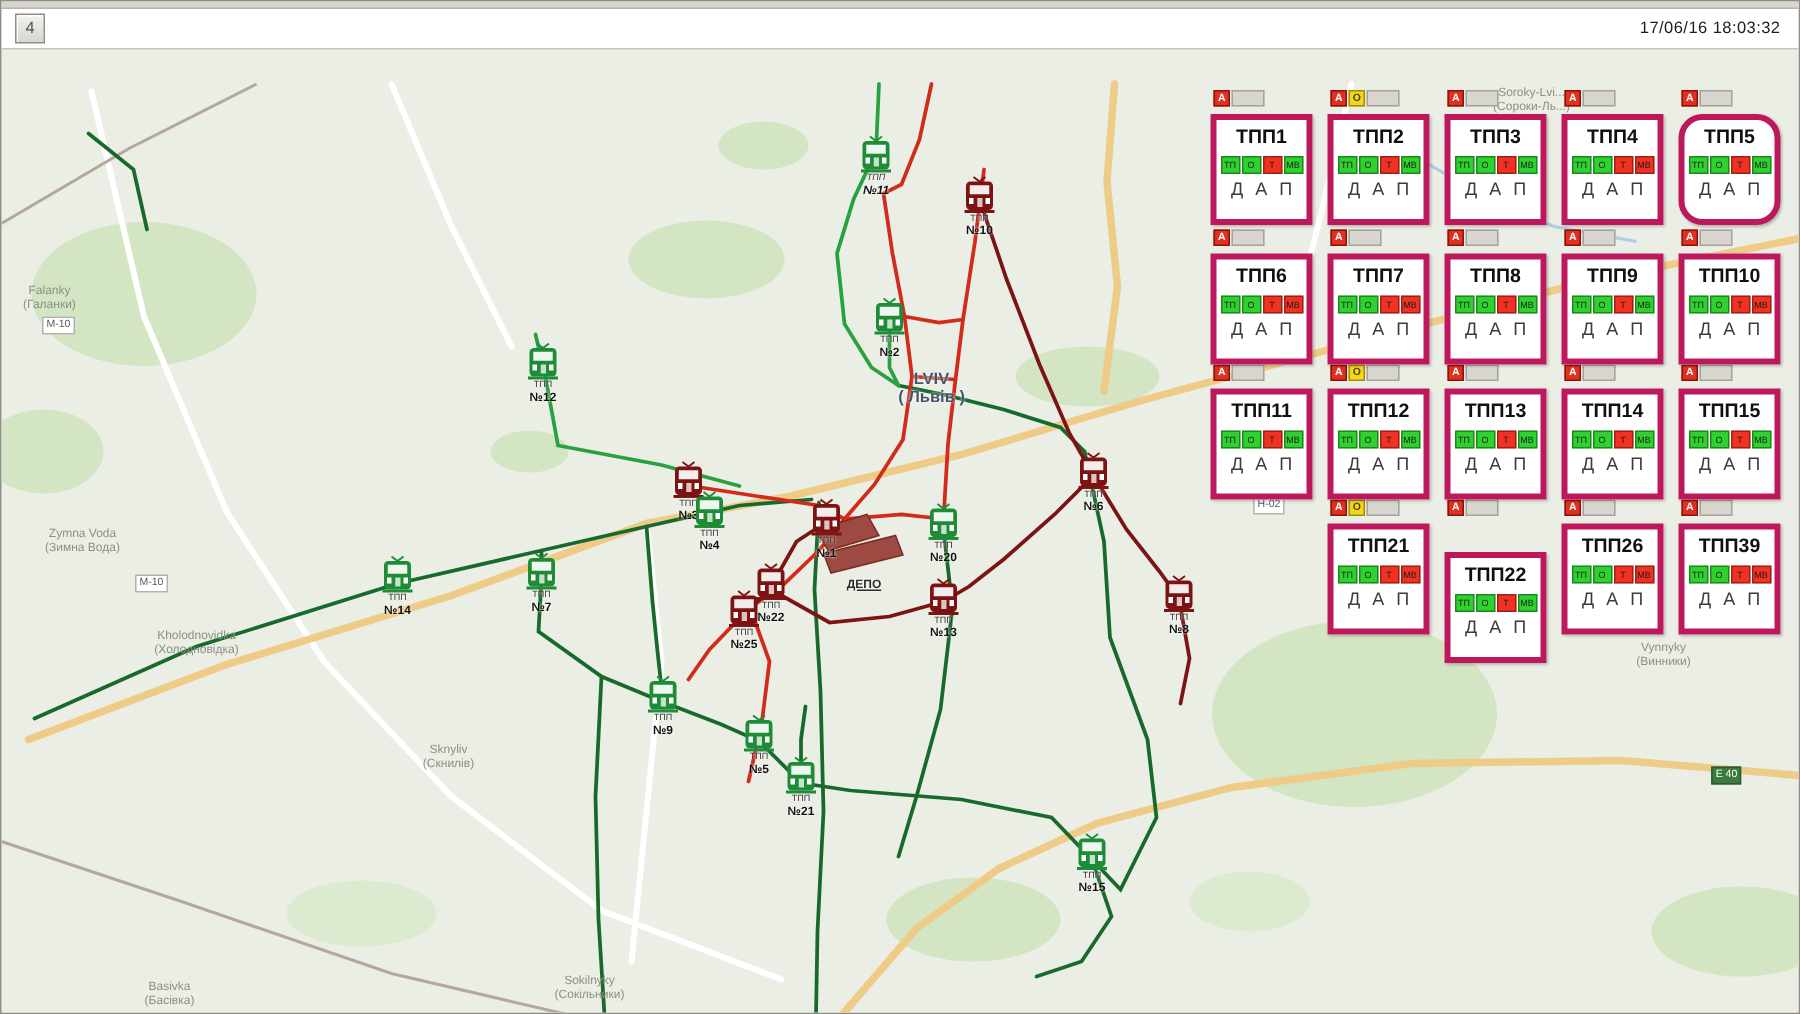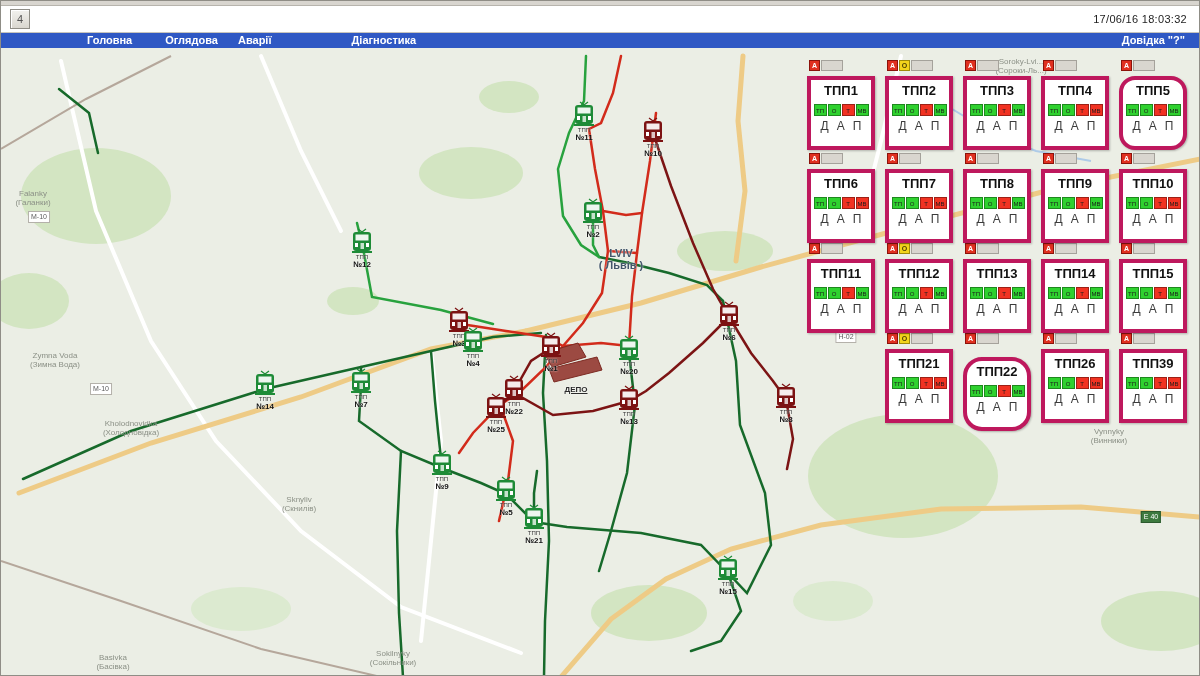--- a/index.html
+++ b/index.html
@@ -149,21 +149,21 @@
       <div class="place" style="left: 1020px; top: 56px;"><span>Soroky-Lvi...</span><span class="alt">(Сороки-Ль...)</span></div>
     </div>
   <div id="badges">
       <div class="badge" style="left: 38px; top: 216px;">М-10</div>
       <div class="badge" style="left: 100px; top: 388px;">М-10</div>
       <div class="badge" style="left: 845px; top: 336px;">Н-02</div>
       <div class="badge green" style="left: 1150px; top: 516px;">Е 40</div>
     </div>
 
   <div id="trams">
-      <div class="tram ok" style="left: 583px; top: 100px;">
+      <div class="tram ok" style="left: 583px; top: 89px; font-style: italic;">
       <svg width="22" height="26" viewBox="0 0 22 26">
         <path d="M 7,1 L 11,4 L 15,1" stroke="currentColor" stroke-width="1.2" fill="none"></path>
         <rect x="2" y="4" width="18" height="19" rx="3" fill="currentColor"></rect>
         <rect x="4.5" y="6.5" width="13" height="6" fill="#ffffff" opacity="0.92"></rect>
         <rect x="4" y="15" width="3" height="4" fill="#ffffff"></rect>
         <rect x="15" y="15" width="3" height="4" fill="#ffffff"></rect>
         <rect x="9.5" y="15" width="3.5" height="6" fill="#ffffff" opacity="0.75"></rect>
         <rect x="1" y="23" width="20" height="2" fill="currentColor"></rect>
       </svg>
       <div class="tram-sub">ТПП</div>
@@ -639,21 +639,21 @@
       <div class="panel" style="left: 884px; top: 348px;">
       <div class="panel-title">ТПП21</div>
       <div class="panel-cells">
           <span class="cell" style="background: rgb(47, 209, 47);">ТП</span>
           <span class="cell" style="background: rgb(47, 209, 47);">О</span>
           <span class="cell" style="background: rgb(241, 50, 34);">Т</span>
           <span class="cell" style="background: rgb(241, 50, 34);">МВ</span>
         </div>
       <div class="panel-letters"><span>Д</span><span>А</span><span>П</span></div>
     </div>
-      <div class="panel" style="left: 962px; top: 356px; border-radius: 19px;">
+      <div class="panel" style="left: 962px; top: 367px;">
       <div class="panel-title">ТПП22</div>
       <div class="panel-cells">
           <span class="cell" style="background: rgb(47, 209, 47);">ТП</span>
           <span class="cell" style="background: rgb(47, 209, 47);">О</span>
           <span class="cell" style="background: rgb(241, 50, 34);">Т</span>
           <span class="cell" style="background: rgb(47, 209, 47);">МВ</span>
         </div>
       <div class="panel-letters"><span>Д</span><span>А</span><span>П</span></div>
     </div>
       <div class="panel" style="left: 1040px; top: 348px;">
@@ -676,21 +676,14 @@
         </div>
       <div class="panel-letters"><span>Д</span><span>А</span><span>П</span></div>
     </div>
     </div>
 
   <div id="topstrip"></div>
   <div id="titlebar">
     <div id="sysbtn">4</div>
     <div id="wclock">17/06/16  18:03:32</div>
   </div>
-  <div id="menubar">
-    <div class="mitem" style="margin-left:86px;">Головна</div>
-    <div class="mitem" style="margin-left:33px;">Оглядова</div>
-    <div class="mitem" style="margin-left:20px;">Аварії</div>
-    <div class="mitem" style="margin-left:80px;">Діагностика</div>
-    <div id="menuhelp">Довідка "?"</div>
-  </div>
 
 </div>
 
 </body></html>

